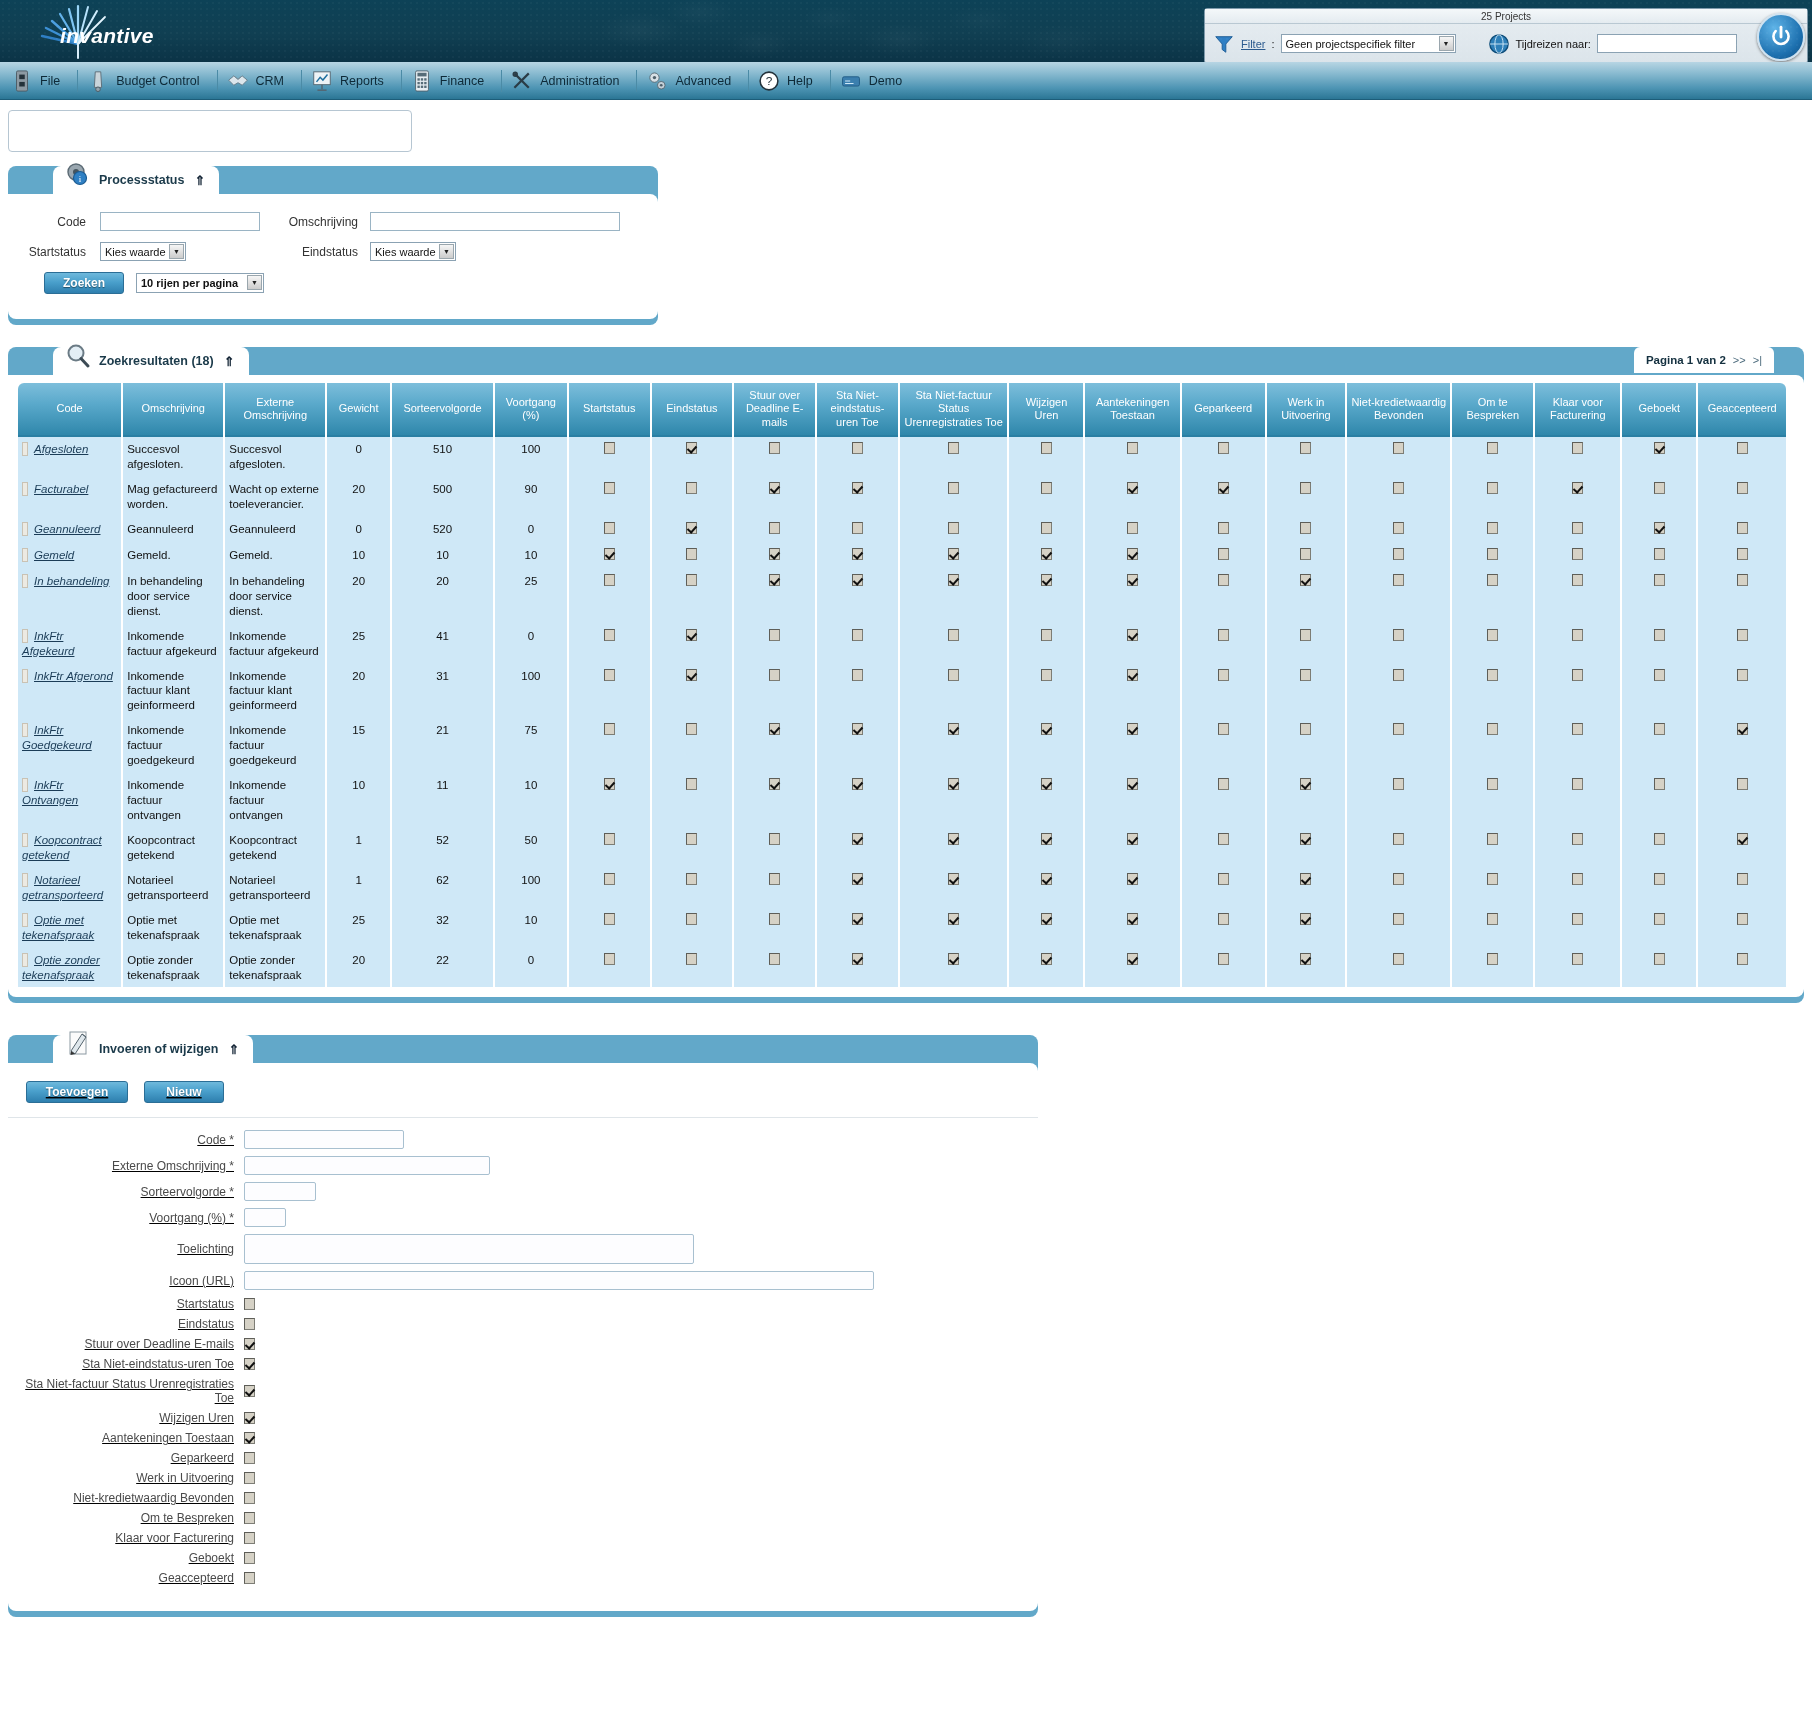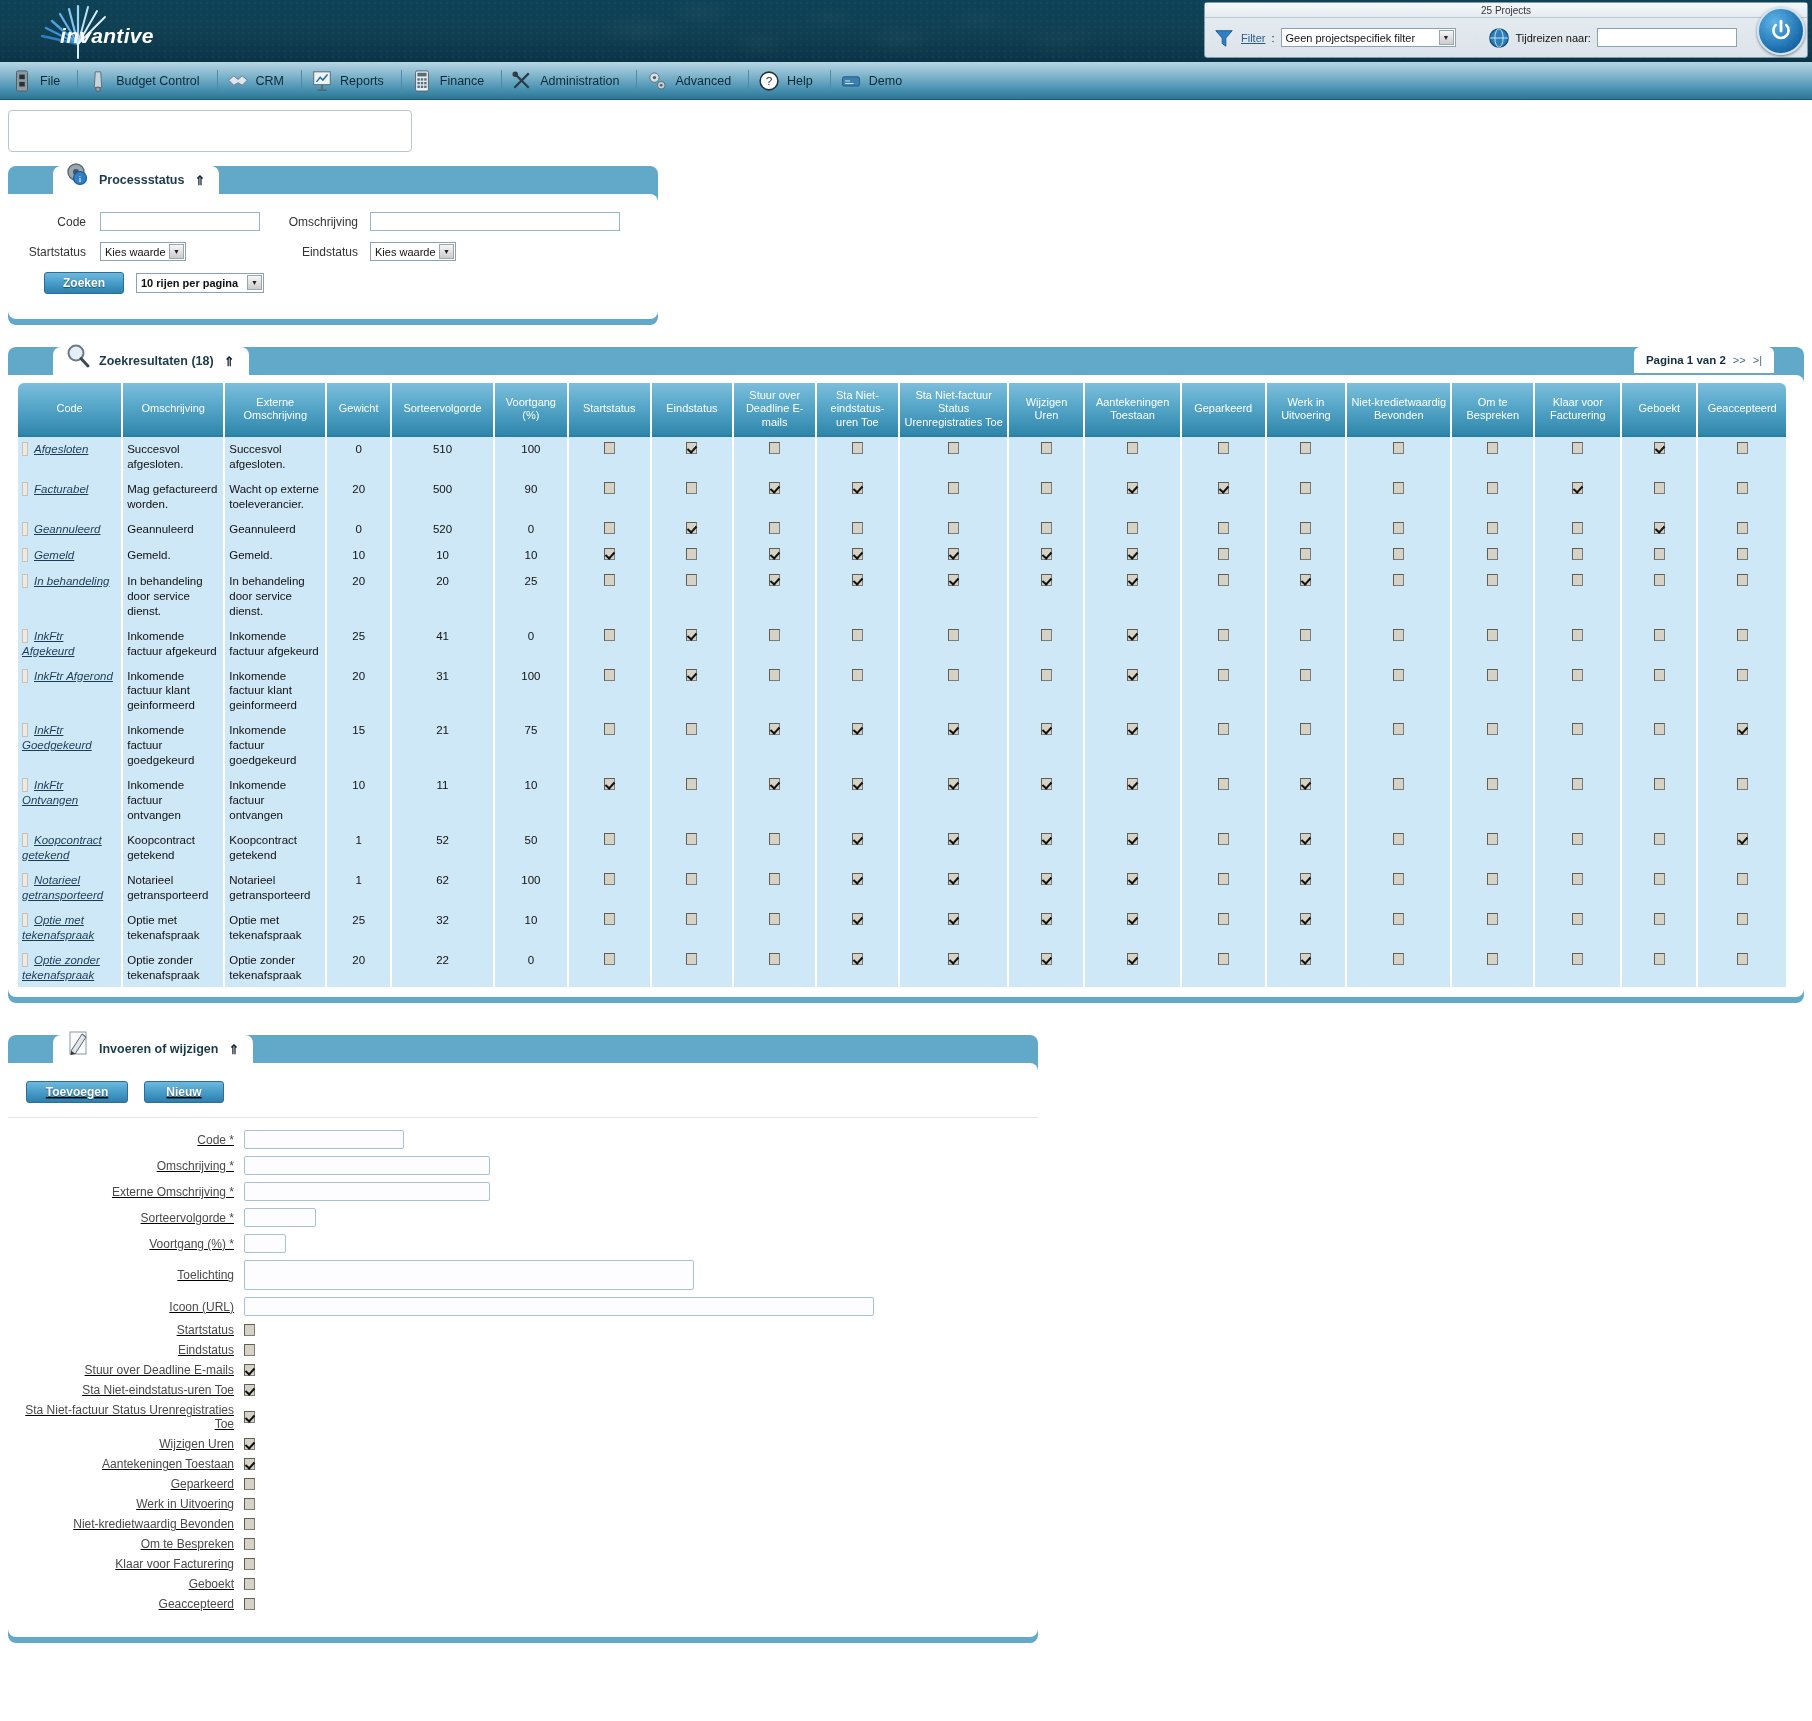--- a/index.html
+++ b/index.html
@@ -38,21 +38,21 @@
   .logo-wrap { position: absolute; left: 20px; top: 0px; width: 180px; height: 62px; }
   .logo-wrap svg { display:block; }
   .logo-text {
     position: absolute; left: 60px; top: 24px;
     color: #ffffff; font-size: 21px; font-style: italic; font-weight: bold;
     letter-spacing: .3px;
   }
 
   
   .topright {
-    position: absolute; right: 4px; top: 2px;
+    position: absolute; right: 4px; top: 8px;
     width: 604px; height: 56px;
     background: linear-gradient(180deg,#e8eef2 0%, #dbe4ea 100%);
     border: 1px solid #7e9aab;
     border-radius: 3px;
   }
   .topright .titlebar {
     height: 15px;
     font-size: 10px;
     color: #333;
     text-align: center;
@@ -786,24 +786,20 @@
           <div class="formbtns">
             <div class="btn" style="width:102px;">Toevoegen</div>
             <div class="btn" style="width:72px;">Nieuw</div>
           </div>
           <div style="padding-top:12px;" id="form-fields">
               <div class="frow">
                 <div class="flabel">Code *</div>
                 <input class="finput" type="text" style="width: 160px;">
               </div>
               <div class="frow">
-                <div class="flabel">Omschrijving *</div>
-                <input class="finput" type="text" style="width: 246px;">
-              </div>
-              <div class="frow">
                 <div class="flabel">Externe Omschrijving *</div>
                 <input class="finput" type="text" style="width: 246px;">
               </div>
               <div class="frow">
                 <div class="flabel">Sorteervolgorde *</div>
                 <input class="finput" type="text" style="width: 72px;">
               </div>
               <div class="frow">
                 <div class="flabel">Voortgang (%) *</div>
                 <input class="finput" type="text" style="width: 42px;">

